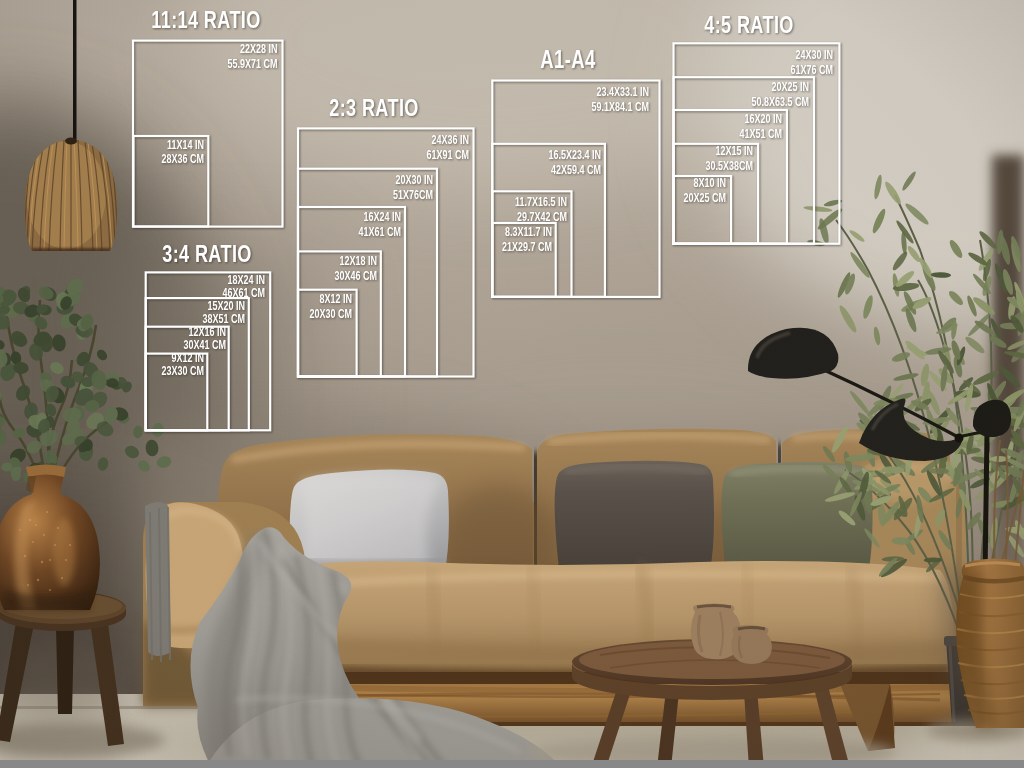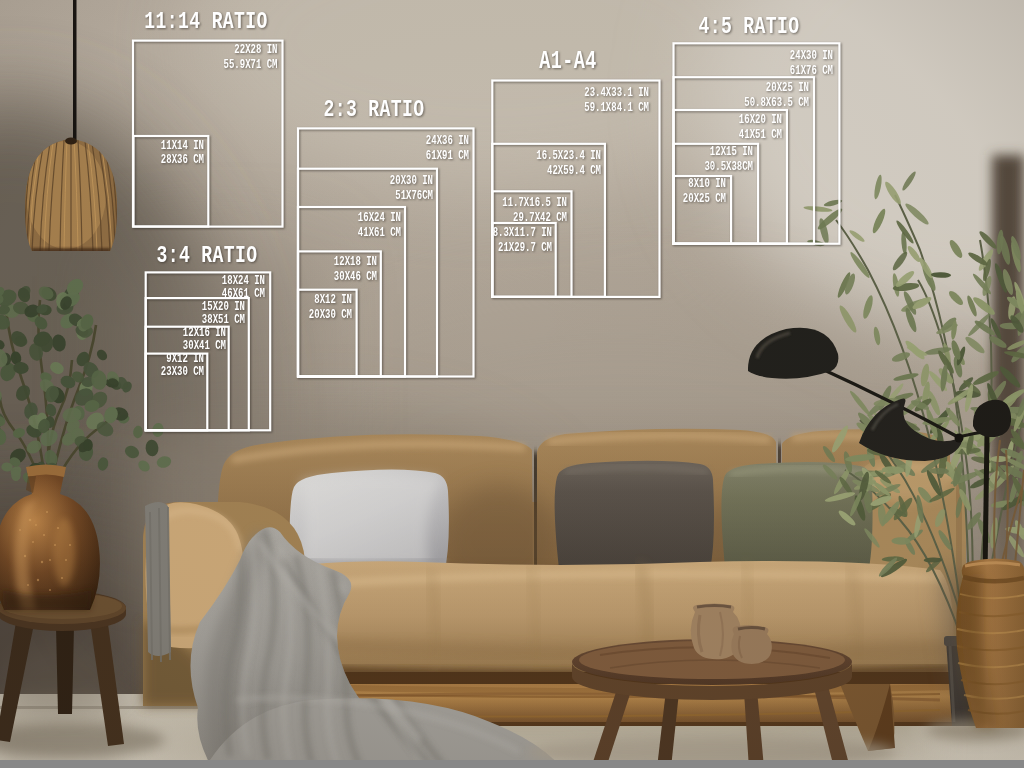--- a/index.html
+++ b/index.html
@@ -1,16 +1,16 @@
 <!DOCTYPE html>
 <html><head>
 <meta charset="utf-8">
 <style>
 html,body{margin:0;padding:0;background:#888}
-#stage{position:relative;width:1024px;height:760px;overflow:hidden;font-family:Liberation Mono, monospace}
+#stage{position:relative;width:1024px;height:760px;overflow:hidden;font-family:Liberation Sans, sans-serif}
 </style>
 </head>
 <body>
 <div id="stage">
 <svg width="1024" height="768" viewBox="0 0 1024 768">
 <defs>
 <linearGradient id="wallg" x1="0" y1="0" x2="0" y2="1">
 <stop offset="0" stop-color="#b9afa2"></stop>
 <stop offset="0.55" stop-color="#aba092"></stop>
 <stop offset="1" stop-color="#9c9184"></stop>

